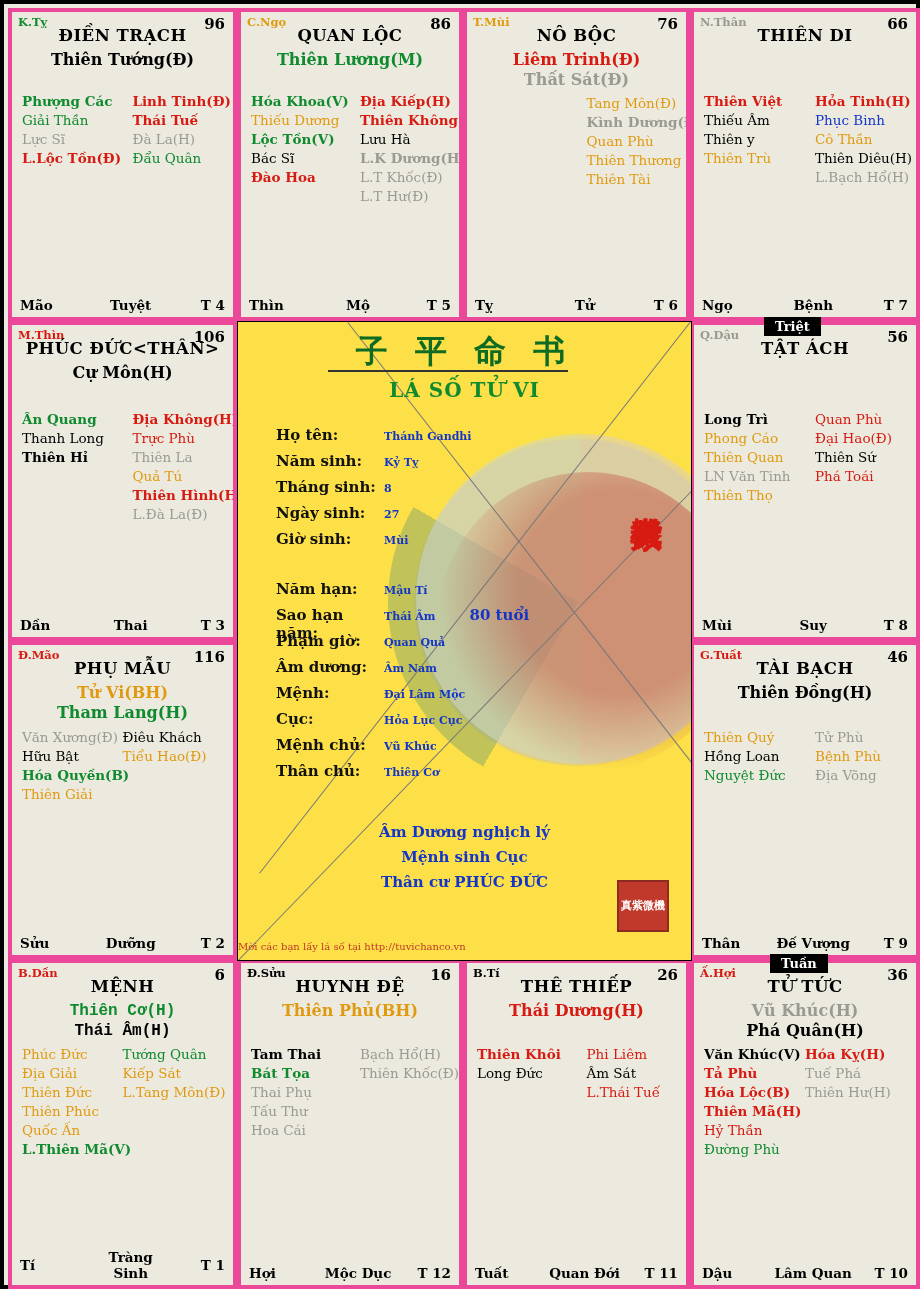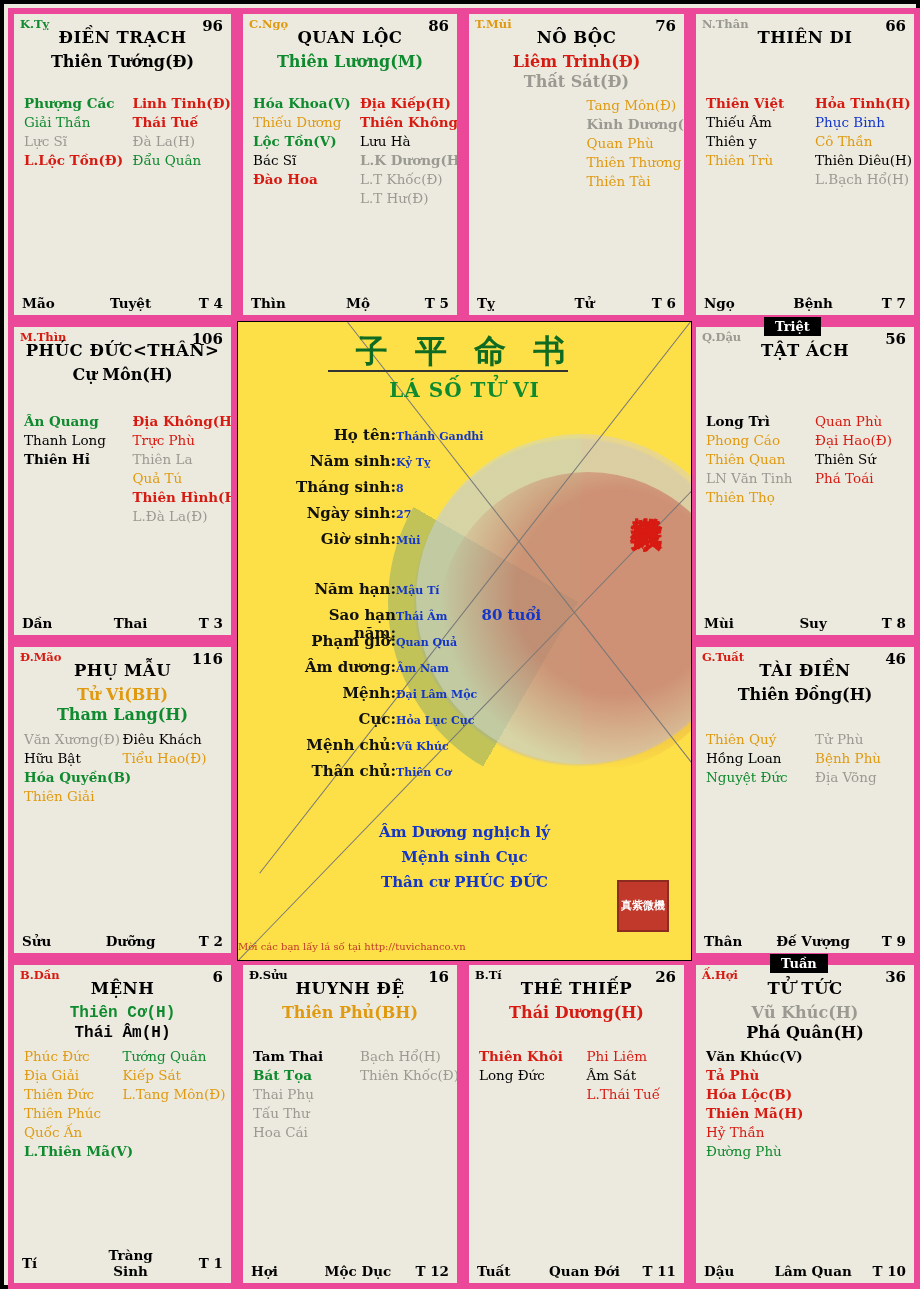--- a/index.html
+++ b/index.html
@@ -13,21 +13,21 @@
   .chart{
     position:relative;
     width:920px;height:1289px;
     background:#eceadf;
     box-sizing:border-box;
     border:4px solid #000;
   }
   .cell{
     position:absolute;
     box-sizing:border-box;
-    border:6px solid #ec4899;
+    border:4px solid #ec4899;
     background:#eceadf;
     overflow:hidden;
   }
   .cell .corner-tl{
     position:absolute;top:3px;left:6px;
     font-size:11.5px;font-weight:bold;
   }
   .cell .corner-tr{
     position:absolute;top:3px;right:8px;
     font-size:15px;font-weight:bold;color:#000;
@@ -92,23 +92,22 @@
     position:absolute;top:8px;left:0;width:100%;
     text-align:center;
     font-size:32px;color:#0f6b22;font-weight:bold;
     font-family:"DejaVu Serif", serif;
     letter-spacing:8px;
   }
   .rule{
     position:absolute;top:48px;left:90px;width:240px;height:2px;background:#333;
   }
   .info{
-    position:absolute;left:50px;top:104px;
+    position:absolute;left:38px;top:104px;
     width:330px;
-    text-align:right;
   }
   .info .row{
     display:flex;height:26px;align-items:baseline;
   }
   .info .lbl{
     width:108px;font-size:15px;font-weight:bold;color:#111;
   }
   .info .val{
     font-size:11px;font-weight:bold;color:#1436c8;
   }
@@ -370,21 +369,21 @@
     <div class="bottombar">
       <div class="b1">Mùi</div>
       <div class="b2">Suy</div>
       <div class="b3">T 8</div>
     </div>
   </div>
 
   <div class="cell" id="p7" style="left:686px;top:637px;width:230px;height:318px;">
     <div class="corner-tl c-red">G.Tuất</div>
     <div class="corner-tr">46</div>
-    <div class="palace-name c-black" style="top:14px;">TÀI ĐIỀN</div>
+    <div class="palace-name c-black" style="top:14px;">TÀI BẠCH</div>
     <div class="majors" style="top:38px;">
       <div class="c-black">Thiên Đồng(H)</div>
     </div>
     <div class="starcols" style="top:83px;">
       <div class="col">
         <div class="c-orange">Thiên Quý</div>
         <div class="c-black">Hồng Loan</div>
         <div class="c-green">Nguyệt Đức</div>
       </div>
       <div class="col">
@@ -492,20 +491,25 @@
     </div>
     <div class="starcols" style="top:82px;">
       <div class="col">
         <div class="c-black bold">Văn Khúc(V)</div>
         <div class="c-red bold">Tả Phù</div>
         <div class="c-red bold">Hóa Lộc(B)</div>
         <div class="c-red bold">Thiên Mã(H)</div>
         <div class="c-red">Hỷ Thần</div>
         <div class="c-green">Đường Phù</div>
       </div>
+      <div class="col" style="padding-left:0;">
+        <div class="c-red bold">Hóa Kỵ(H)</div>
+        <div class="c-gray">Tuế Phá</div>
+        <div class="c-gray">Thiên Hư(H)</div>
+      </div>
     </div>
     <div class="bottombar">
       <div class="b1">Dậu</div>
       <div class="b2">Lâm Quan</div>
       <div class="b3">T 10</div>
     </div>
   </div>
 
   <div class="center" style="left:233px;top:317px;width:453px;height:638px;">
     <div class="yinyang2"></div>

